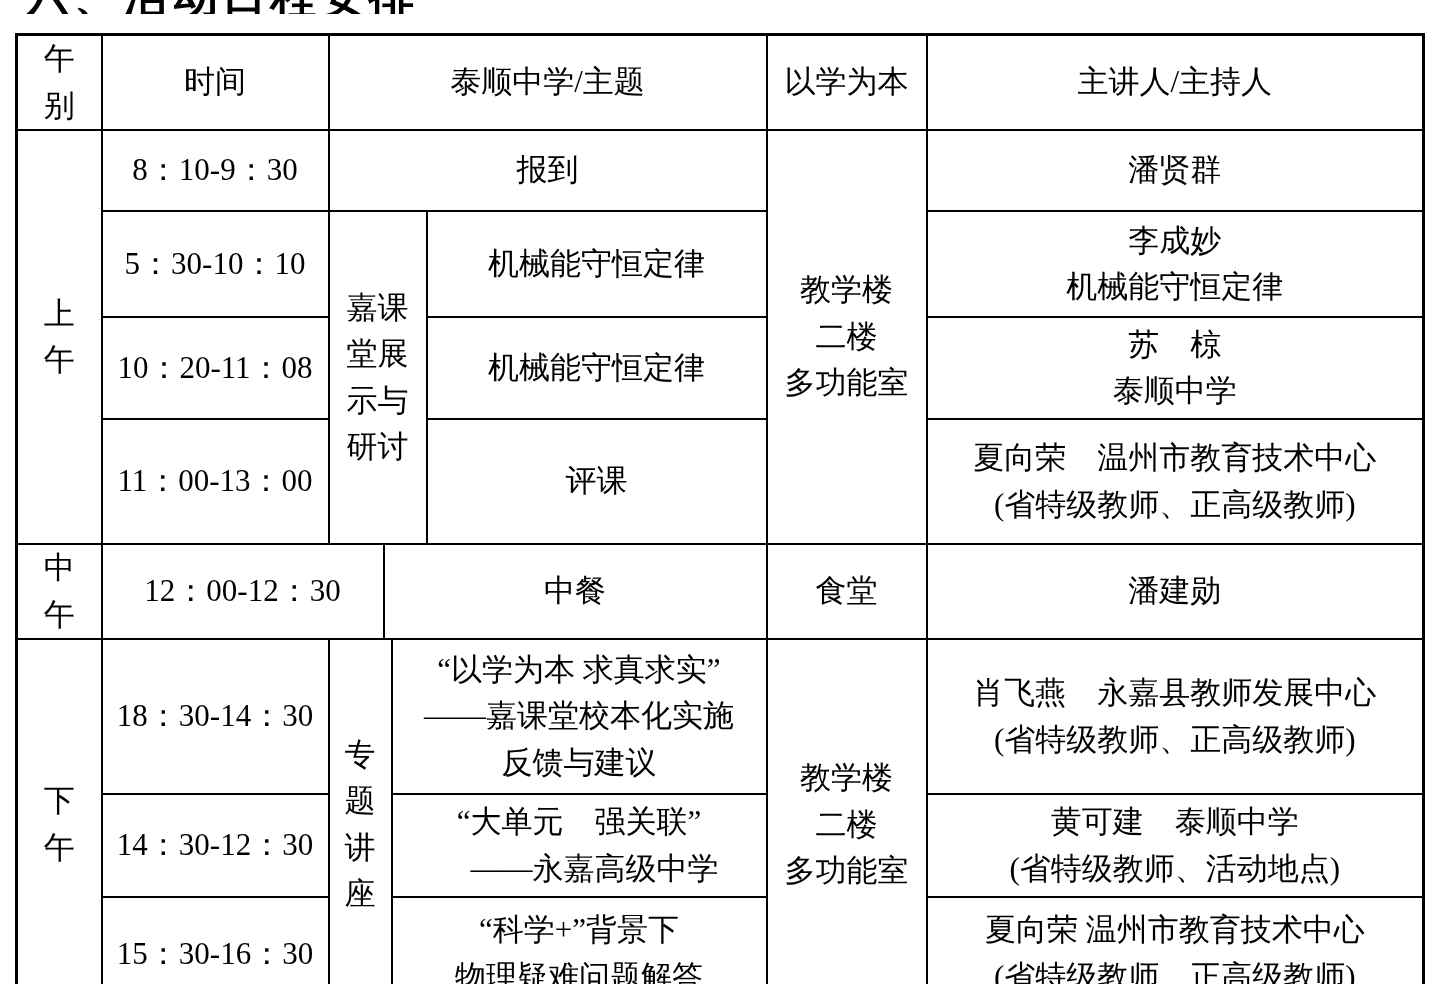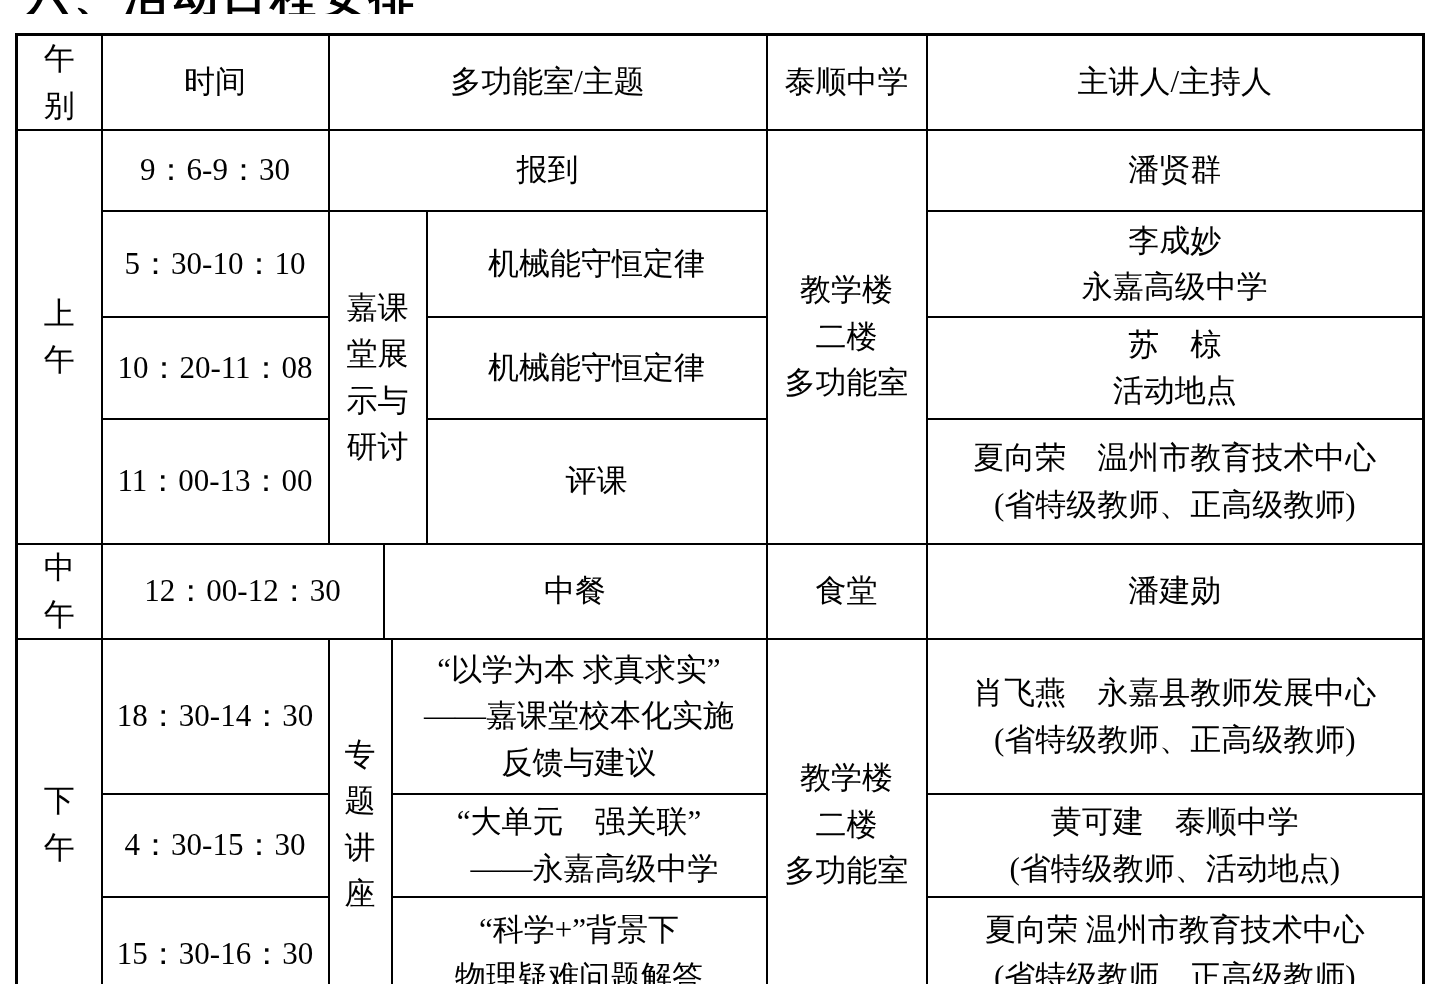--- a/index.html
+++ b/index.html
@@ -79,52 +79,52 @@
         <col style="width:340px">
         <col style="width:160px">
         <col style="width:497px">
     </colgroup>
 
     <tbody>
         <tr style="height:70px">
       <td>午
 别</td>
       <td>时间</td>
-      <td colspan="4">多功能室/主题</td>
-      <td>泰顺中学</td>
+      <td colspan="4">泰顺中学/主题</td>
+      <td>以学为本</td>
       <td>主讲人/主持人</td>
     </tr>
 
     <tr style="height:81px">
       <td rowspan="4">上
 午</td>
-      <td>9：6-9：30</td>
+      <td>8：10-9：30</td>
       <td colspan="4">报到</td>
       <td rowspan="4">教学楼
 二楼
 多功能室</td>
       <td>潘贤群</td>
     </tr>
 
     <tr style="height:106px">
       <td>5：30-10：10</td>
       <td colspan="3" rowspan="3" class="group-label">嘉课
 堂展
 示与
 研讨</td>
       <td>机械能守恒定律</td>
       <td>李成妙
-永嘉高级中学</td>
+机械能守恒定律</td>
     </tr>
 
     <tr style="height:102px">
       <td>10：20-11：08</td>
       <td>机械能守恒定律</td>
       <td>苏　椋
-活动地点</td>
+泰顺中学</td>
     </tr>
 
     <tr style="height:125px">
       <td>11：00-13：00</td>
       <td>评课</td>
       <td>夏向荣　温州市教育技术中心
 (省特级教师、正高级教师)</td>
     </tr>
 
     <tr style="height:88px">
@@ -148,21 +148,21 @@
 ——嘉课堂校本化实施
 反馈与建议</td>
       <td rowspan="3">教学楼
 二楼
 多功能室</td>
       <td>肖飞燕　永嘉县教师发展中心
 (省特级教师、正高级教师)</td>
     </tr>
 
     <tr style="height:103px">
-      <td>4：30-15：30</td>
+      <td>14：30-12：30</td>
       <td colspan="2" class="topic-left">“大单元　强关联”
 　——永嘉高级中学</td>
       <td>黄可建　泰顺中学
 (省特级教师、活动地点)</td>
     </tr>
 
     <tr style="height:114px">
       <td>15：30-16：30</td>
       <td colspan="2">“科学+”背景下
 物理疑难问题解答</td>

